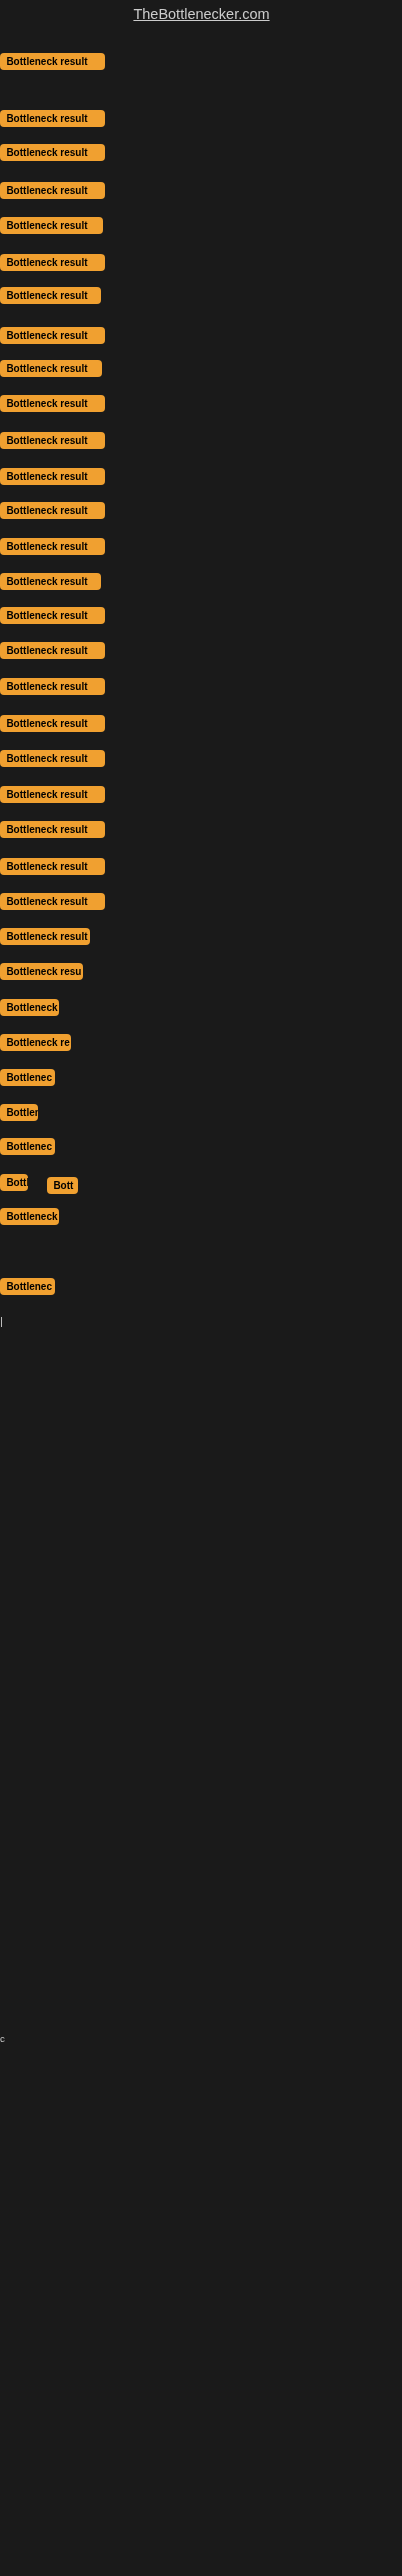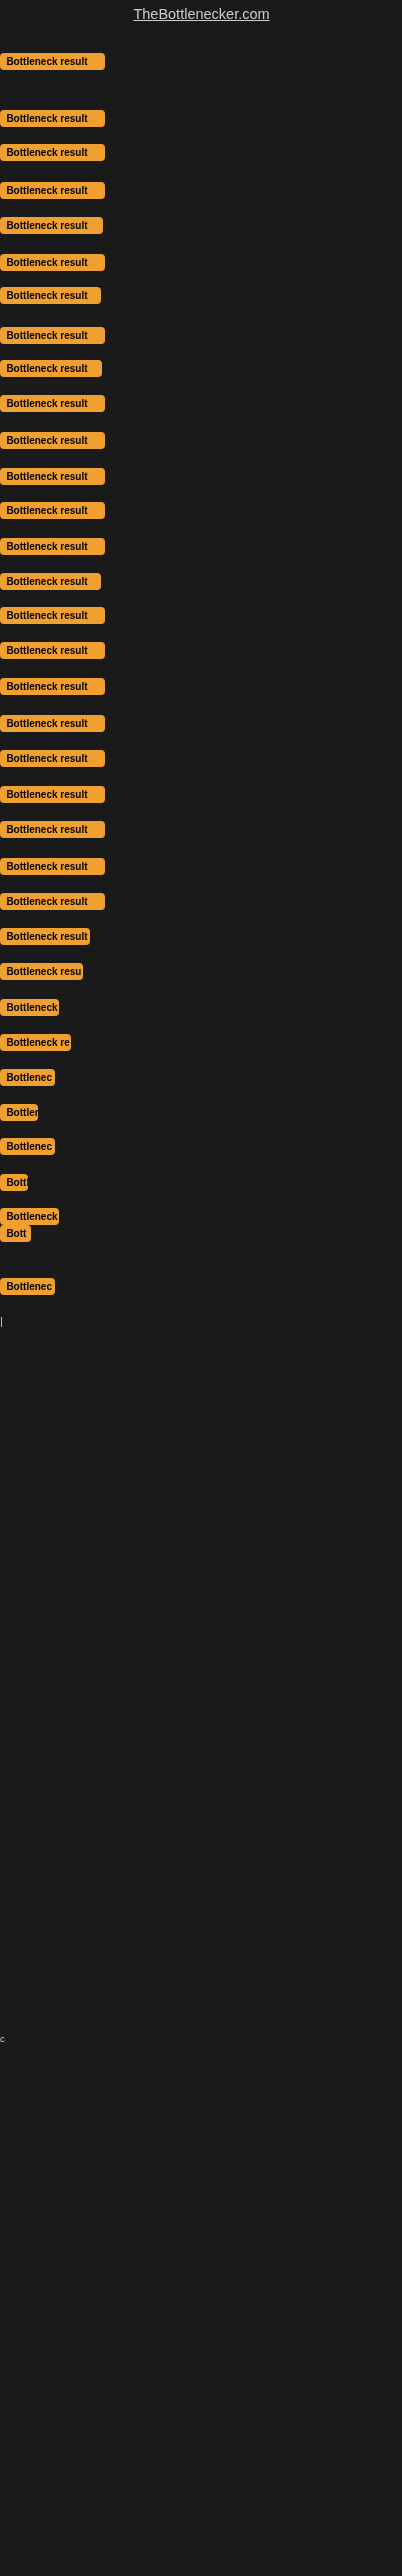--- a/index.html
+++ b/index.html
@@ -81,18 +81,18 @@
     <div class="bottleneck-item" style="top: 864px;"><span class="bottleneck-badge" style="max-width: 105px; width: 105px;">Bottleneck result</span></div>
     <div class="bottleneck-item" style="top: 899px;"><span class="bottleneck-badge" style="max-width: 90px; width: 90px;">Bottleneck result</span></div>
     <div class="bottleneck-item" style="top: 934px;"><span class="bottleneck-badge" style="max-width: 83px; width: 99px;">Bottleneck resu</span></div>
     <div class="bottleneck-item" style="top: 970px;"><span class="bottleneck-badge" style="max-width: 59px; width: 59px;">Bottleneck</span></div>
     <div class="bottleneck-item" style="top: 1005px;"><span class="bottleneck-badge" style="max-width: 71px; width: 71px;">Bottleneck re</span></div>
     <div class="bottleneck-item" style="top: 1040px;"><span class="bottleneck-badge" style="max-width: 55px; width: 55px;">Bottlenec</span></div>
     <div class="bottleneck-item" style="top: 1075px;"><span class="bottleneck-badge" style="max-width: 38px; width: 38px;">Bottlen</span></div>
     <div class="bottleneck-item" style="top: 1109px;"><span class="bottleneck-badge" style="max-width: 55px; width: 55px;">Bottlenec</span></div>
     <div class="bottleneck-item" style="top: 1145px;"><span class="bottleneck-badge" style="max-width: 47px; width: 28px;">Bottlen</span></div>
     <div class="bottleneck-item" style="top: 1179px;"><span class="bottleneck-badge" style="max-width: 59px; width: 59px;">Bottleneck</span></div>
-    <div class="bottleneck-item" style="top: 1196px;"><span class="bottleneck-badge" style="max-width: 31px; width: 31px;">Bott</span></div>
+    <div class="bottleneck-item" style="top: 1148px; padding-left: 47px;"><span class="bottleneck-badge" style="max-width: 31px; width: 31px;">Bott</span></div>
     <div class="bottleneck-item" style="top: 1249px;"><span class="bottleneck-badge" style="max-width: 55px; width: 55px;">Bottlenec</span></div>
     <div class="small-indicator" style="top: 1286px;">|</div>
     <div class="small-indicator" style="top: 2004px; font-size: 9.7px; color: rgb(204, 204, 204);">c</div>
   </div>
 
 
 </body></html>

